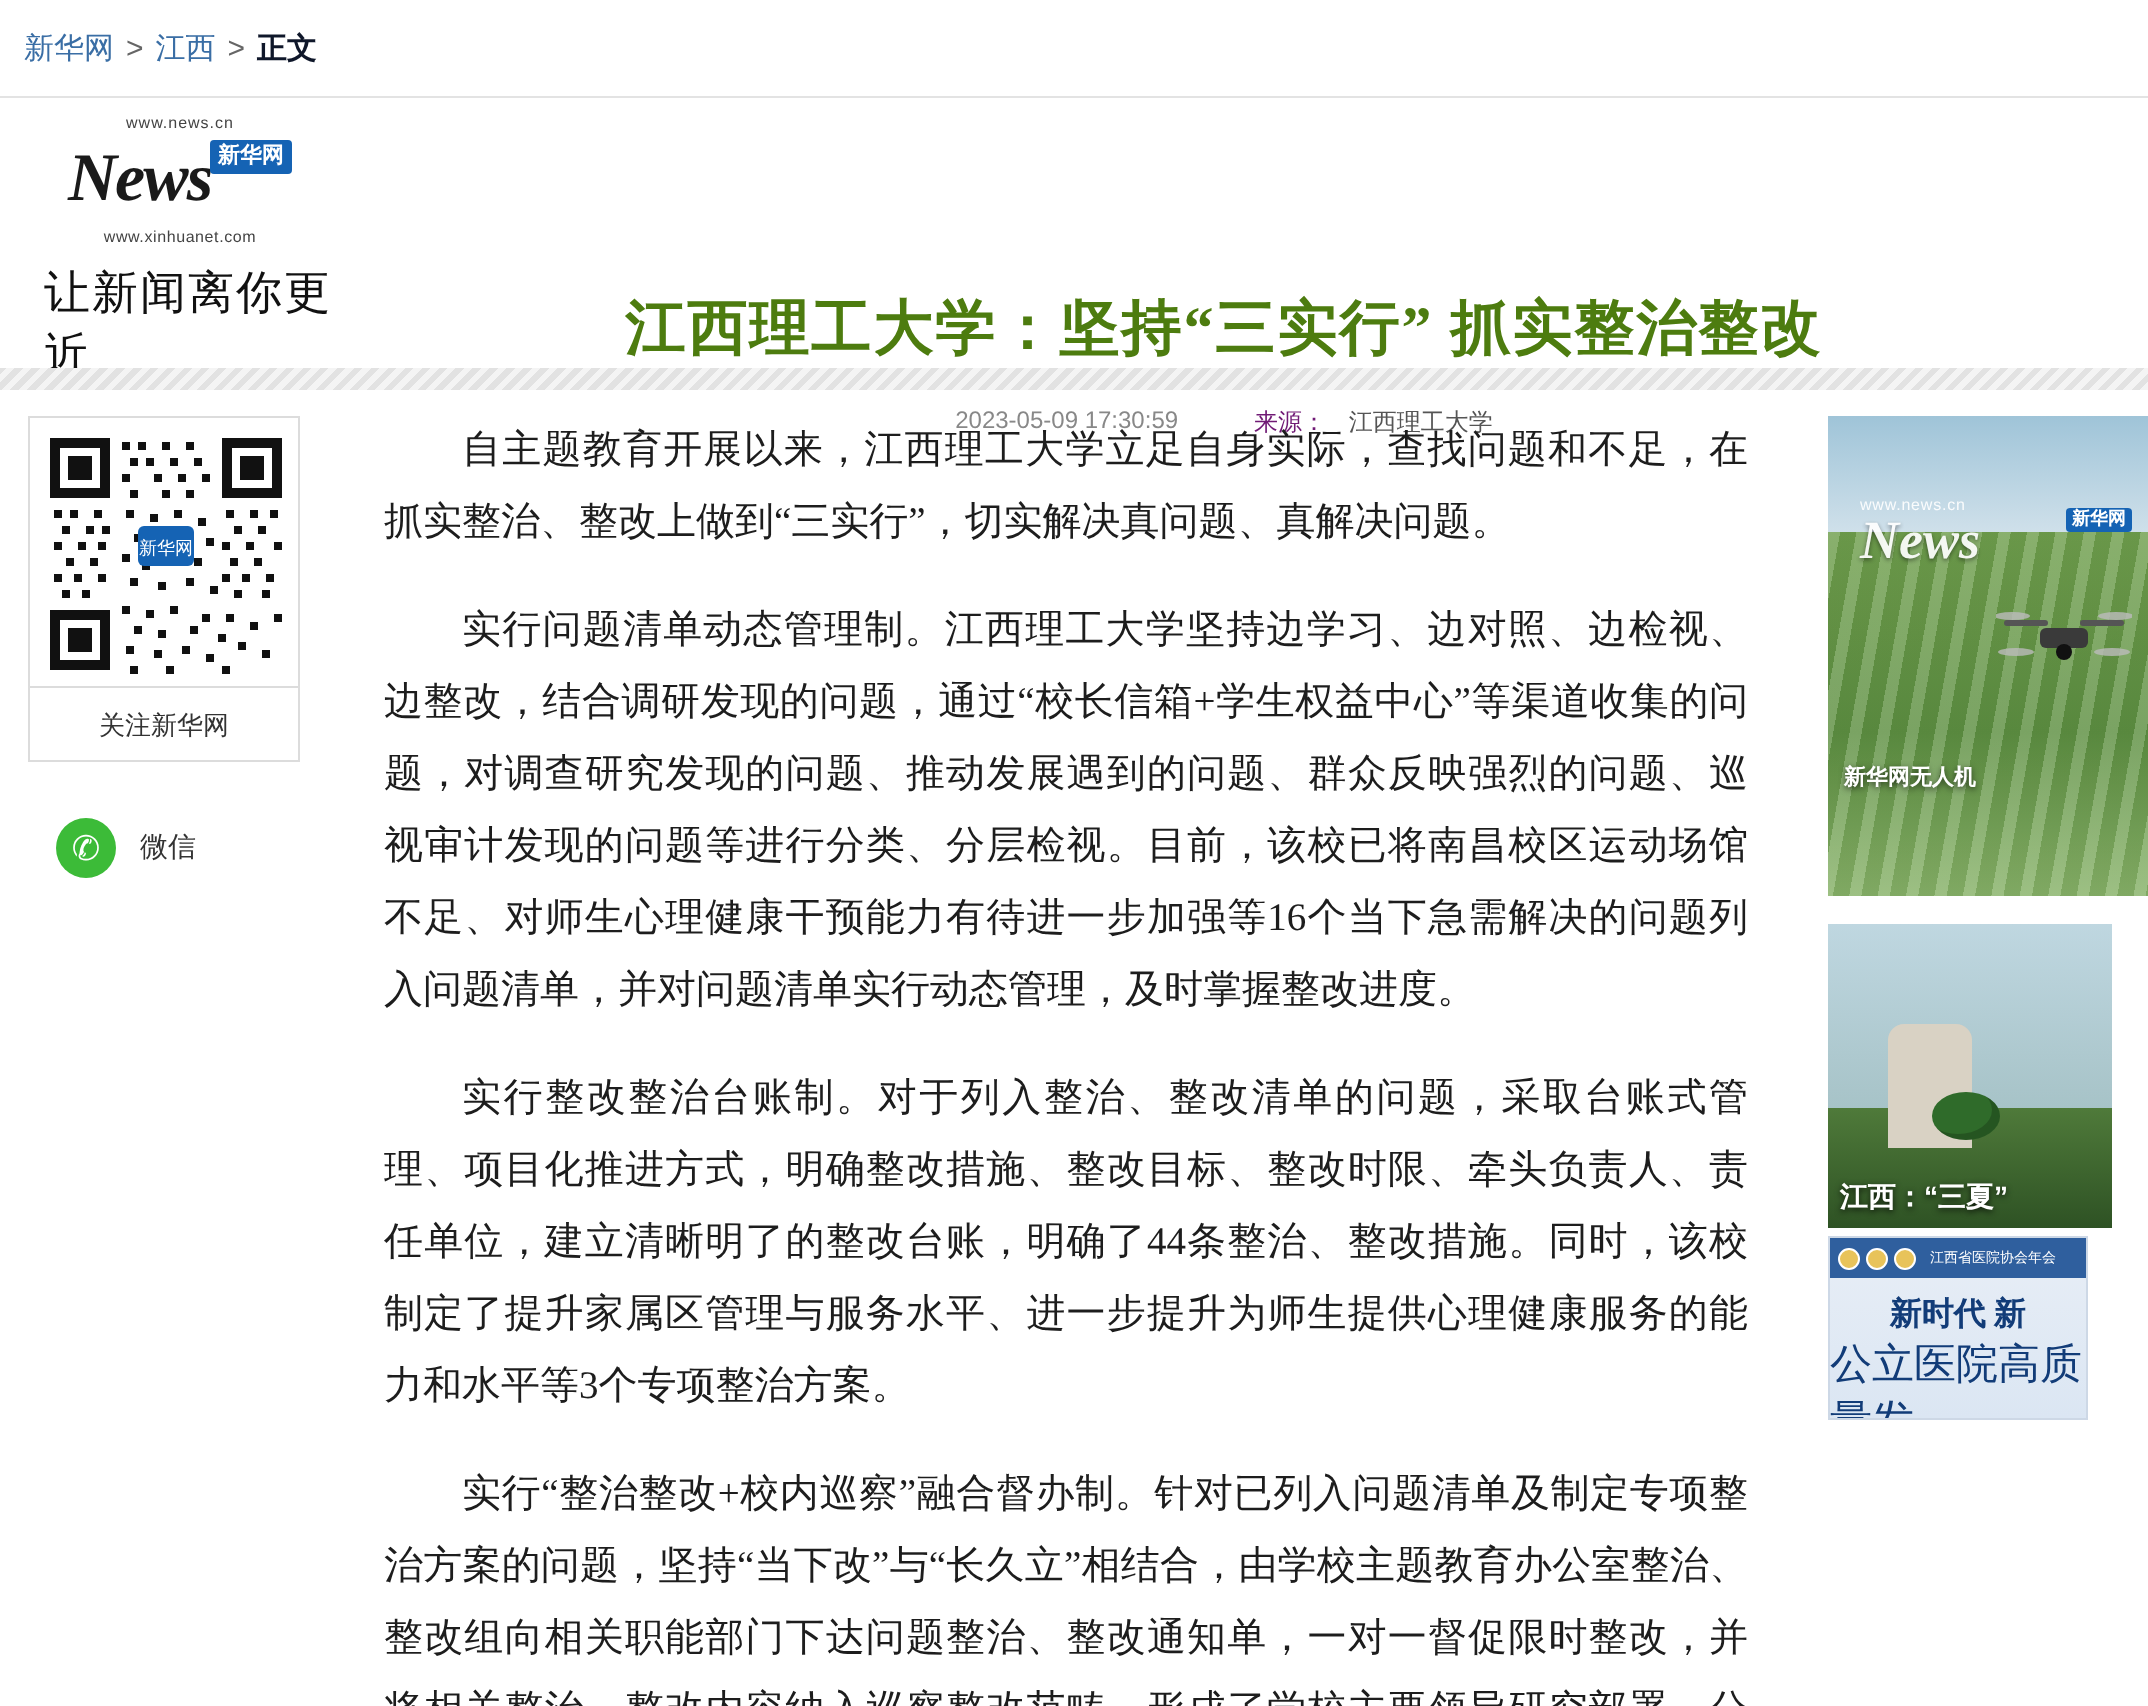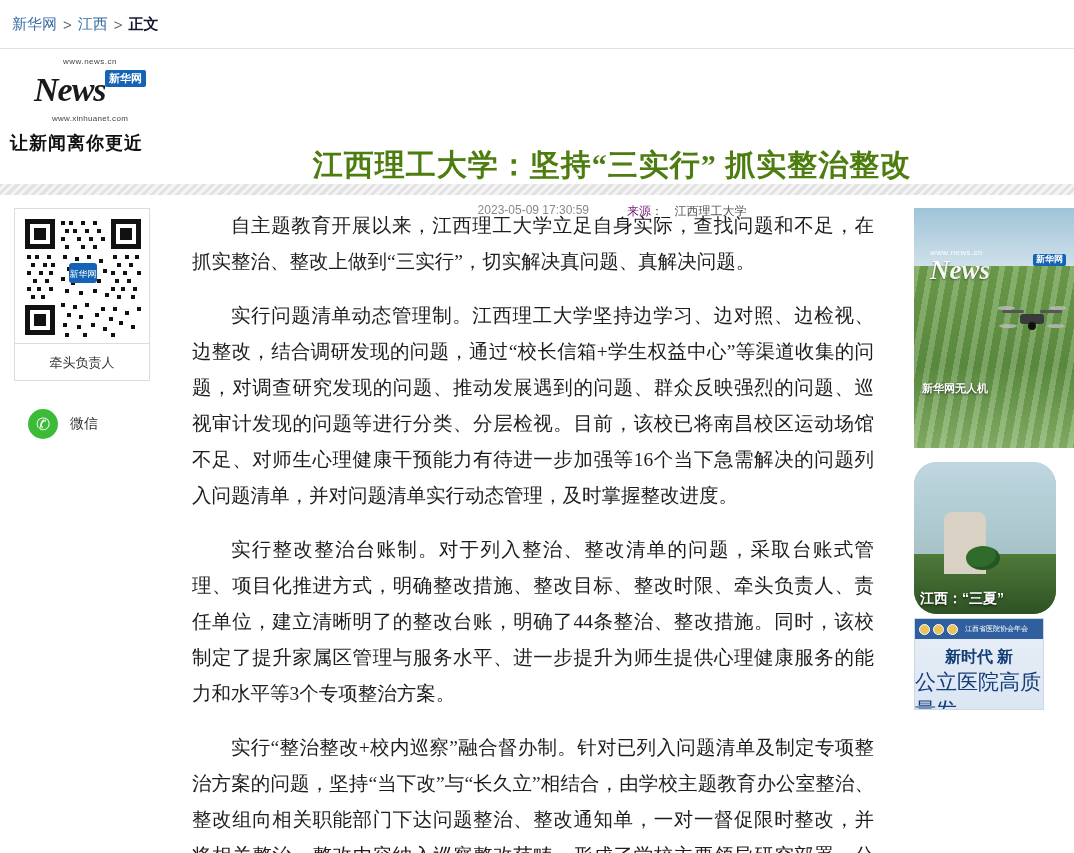--- a/index.html
+++ b/index.html
@@ -59,22 +59,23 @@
     font-size: 11px; padding: 2px 4px; border-radius: 2px;
     line-height: 1.15; text-align: center; font-weight: bold;
   }
   .logo-url-bottom {
     font-size: 8px; color: #444; letter-spacing: .3px;
     text-align: center; width: 112px; margin-left: 24px;
   }
   .logo-slogan {
     margin-top: 8px;
     font-family: "Liberation Serif", serif;
-    font-size: 18px; color: #111; font-weight: bold;
+    font-size: 23px; color: #111; font-weight: normal;
     letter-spacing: 1px;
+    margin-left: 12px;
   }
   .title-block {
     position: absolute;
     left: 180px; right: 30px; top: 78px;
     text-align: center;
   }
   .article-title {
     font-family: "Liberation Serif", serif;
     font-size: 30px; font-weight: bold; color: #4d7c0f;
     line-height: 1.2;
@@ -212,21 +213,20 @@
     padding: 4px 10px 8px;
     border-bottom: 2px solid #2e6da4;
   }
   .rail-card {
     width: 142px; margin: 14px 0 0 0;
     position: relative;
   }
   .rail-card .photo2 {
     width: 142px; height: 152px; position: relative; overflow: hidden;
     background: linear-gradient(#8fb8c9, #5e7d52);
-    border-radius: 23px;
   }
   .rail-card .photo2 .arch {
     position:absolute; left:-20px; top:-30px; width:190px; height:150px;
     border-radius: 50% 50% 0 0;
     background: linear-gradient(#cfe2ea, #a9c6cf);
     opacity:.85;
   }
   .rail-card .photo2 .ground {
     position:absolute; left:0; right:0; bottom:0; height:60px;
     background: linear-gradient(#4f7a3a, #2e5224);
@@ -407,21 +407,21 @@
                 <rect x="110" y="110" width="4" height="4"></rect>
               <rect x="44" y="118" width="4" height="4"></rect>
                 <rect x="62" y="118" width="4" height="4"></rect>
                 <rect x="90" y="118" width="4" height="4"></rect>
             </g>
             <rect x="48" y="48" width="28" height="20" rx="3" fill="#1563b4"></rect>
             <text x="62" y="62" font-size="9" fill="#ffffff" text-anchor="middle" font-family="Liberation Sans, sans-serif">新华网</text>
           </svg>
         </div>
       </div>
-      <div class="qr-label">牵头负责人</div>
+      <div class="qr-label">关注新华网</div>
 
       <div class="wechat-row">
         <span class="wechat-icon">✆</span>
         <span class="wechat-label">微信</span>
       </div>
     </div>
 
     <div class="main-col">
       <p class="para">自主题教育开展以来，江西理工大学立足自身实际，查找问题和不足，在抓实整治、整改上做到“三实行”，切实解决真问题、真解决问题。</p>
       <p class="para">实行问题清单动态管理制。江西理工大学坚持边学习、边对照、边检视、边整改，结合调研发现的问题，通过“校长信箱+学生权益中心”等渠道收集的问题，对调查研究发现的问题、推动发展遇到的问题、群众反映强烈的问题、巡视审计发现的问题等进行分类、分层检视。目前，该校已将南昌校区运动场馆不足、对师生心理健康干预能力有待进一步加强等16个当下急需解决的问题列入问题清单，并对问题清单实行动态管理，及时掌握整改进度。</p>

